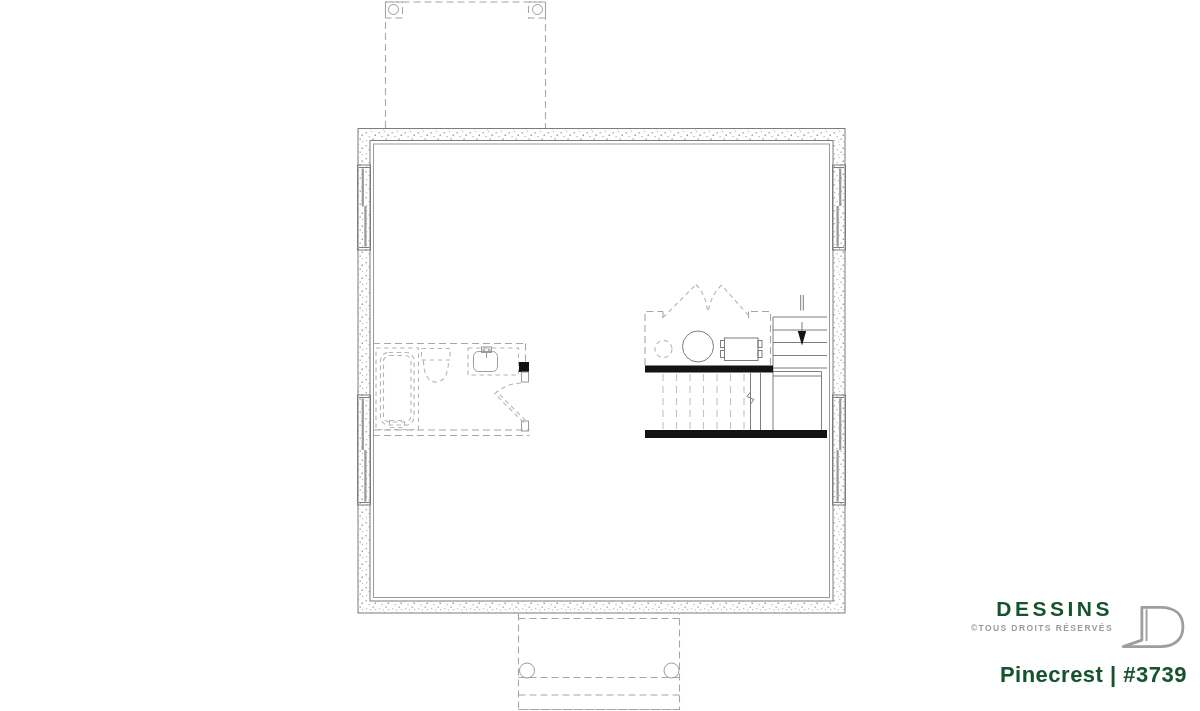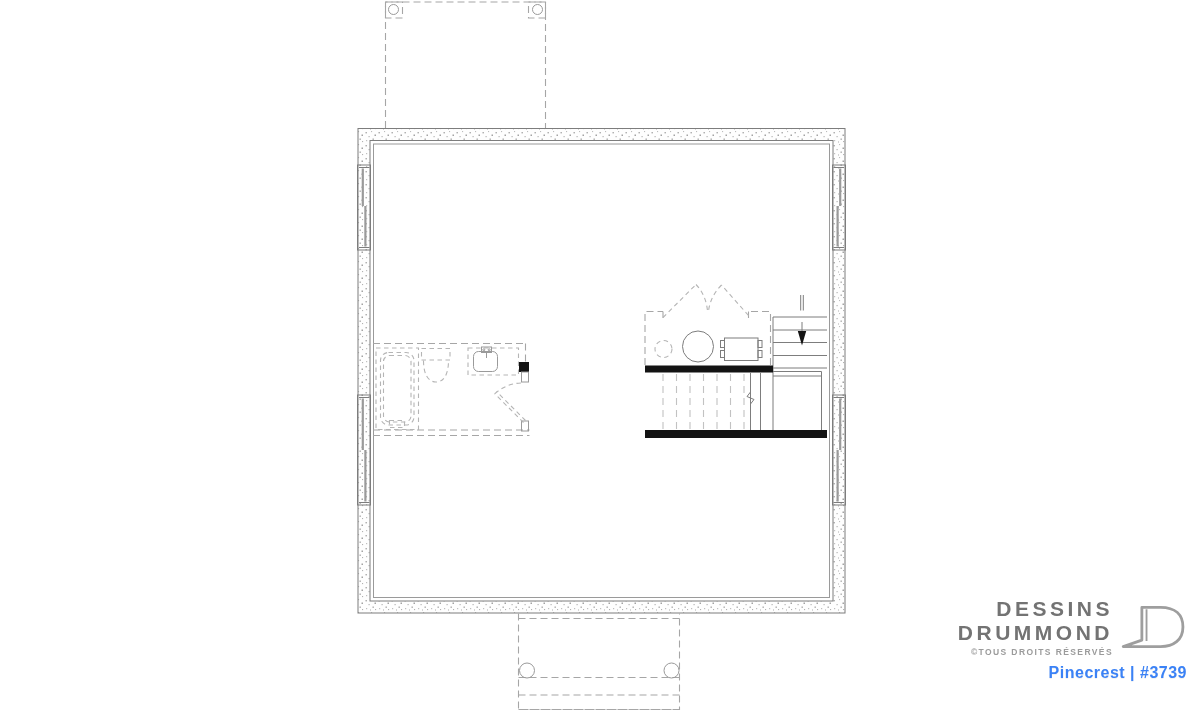--- a/index.html
+++ b/index.html
@@ -15,25 +15,25 @@
   .dashf{stroke:#b5b5b5;fill:none;stroke-width:1.1;stroke-dasharray:4.5 3.5;}
   .dashg{stroke:#c2c2c2;fill:none;stroke-width:1.1;stroke-dasharray:7 5;}
   .glz{stroke:#9a9a9a;stroke-width:2.2;fill:none;}
   .blk{fill:#131313;stroke:none;}
 
   
   .brand{position:absolute;top:597px;right:13px;text-align:right;color:#a5a5a5;}
   .brand-row{display:flex;align-items:flex-start;justify-content:flex-end;}
   .brand-col{text-align:right;}
   .brand-line{font-size:21px;line-height:24px;font-weight:600;letter-spacing:3.5px;
-              color:#737373;text-shadow:0 1px 0 #ffffff;}
+              color:#14532d;text-shadow:0 1px 0 #ffffff;}
   .brand-copy{font-size:8.5px;letter-spacing:1.4px;color:#9b9b9b;margin-top:2px;
               font-weight:600;}
   .brand-icon{margin-left:8px;margin-top:2px;}
-  .plan-title{margin-top:7px;font-size:16px;font-weight:700;color:#3b82f6;
+  .plan-title{margin-top:7px;font-size:22px;font-weight:700;color:#14532d;
               letter-spacing:0.5px;text-shadow:0 1px 0 #f2f2f2;}
 </style>
 </head>
 <body>
 
 <div class="stage">
 
 <svg class="plan" width="1200" height="711" viewBox="0 0 1200 711">
 
   <defs>
@@ -202,21 +202,20 @@
   </g>
 
   <rect x="645" y="365.5" width="128" height="7" class="blk" fill="#131313"></rect>
   <rect x="645" y="430" width="182" height="8" class="blk" fill="#131313"></rect>
 </svg>
 
   <div class="brand">
     <div class="brand-row">
       <div class="brand-col">
         <div class="brand-line">DESSINS</div>
-        <div class="brand-line">DRUMMOND</div>
         <div class="brand-copy">©TOUS DROITS RÉSERVÉS</div>
       </div>
       <svg class="brand-icon" width="66" height="56" viewBox="0 0 70 60">
         <path d="M22,9 H42 C58,9 66,17 66,30 C66,44 56,51 42,51 H2 L22,44 Z" fill="none" stroke="#9e9e9e" stroke-width="3" stroke-linejoin="round"></path>
         <line x1="27" y1="11" x2="27" y2="45" stroke="#9e9e9e" stroke-width="2"></line>
       </svg>
     </div>
     <div class="plan-title">Pinecrest | #3739</div>
   </div>
 

